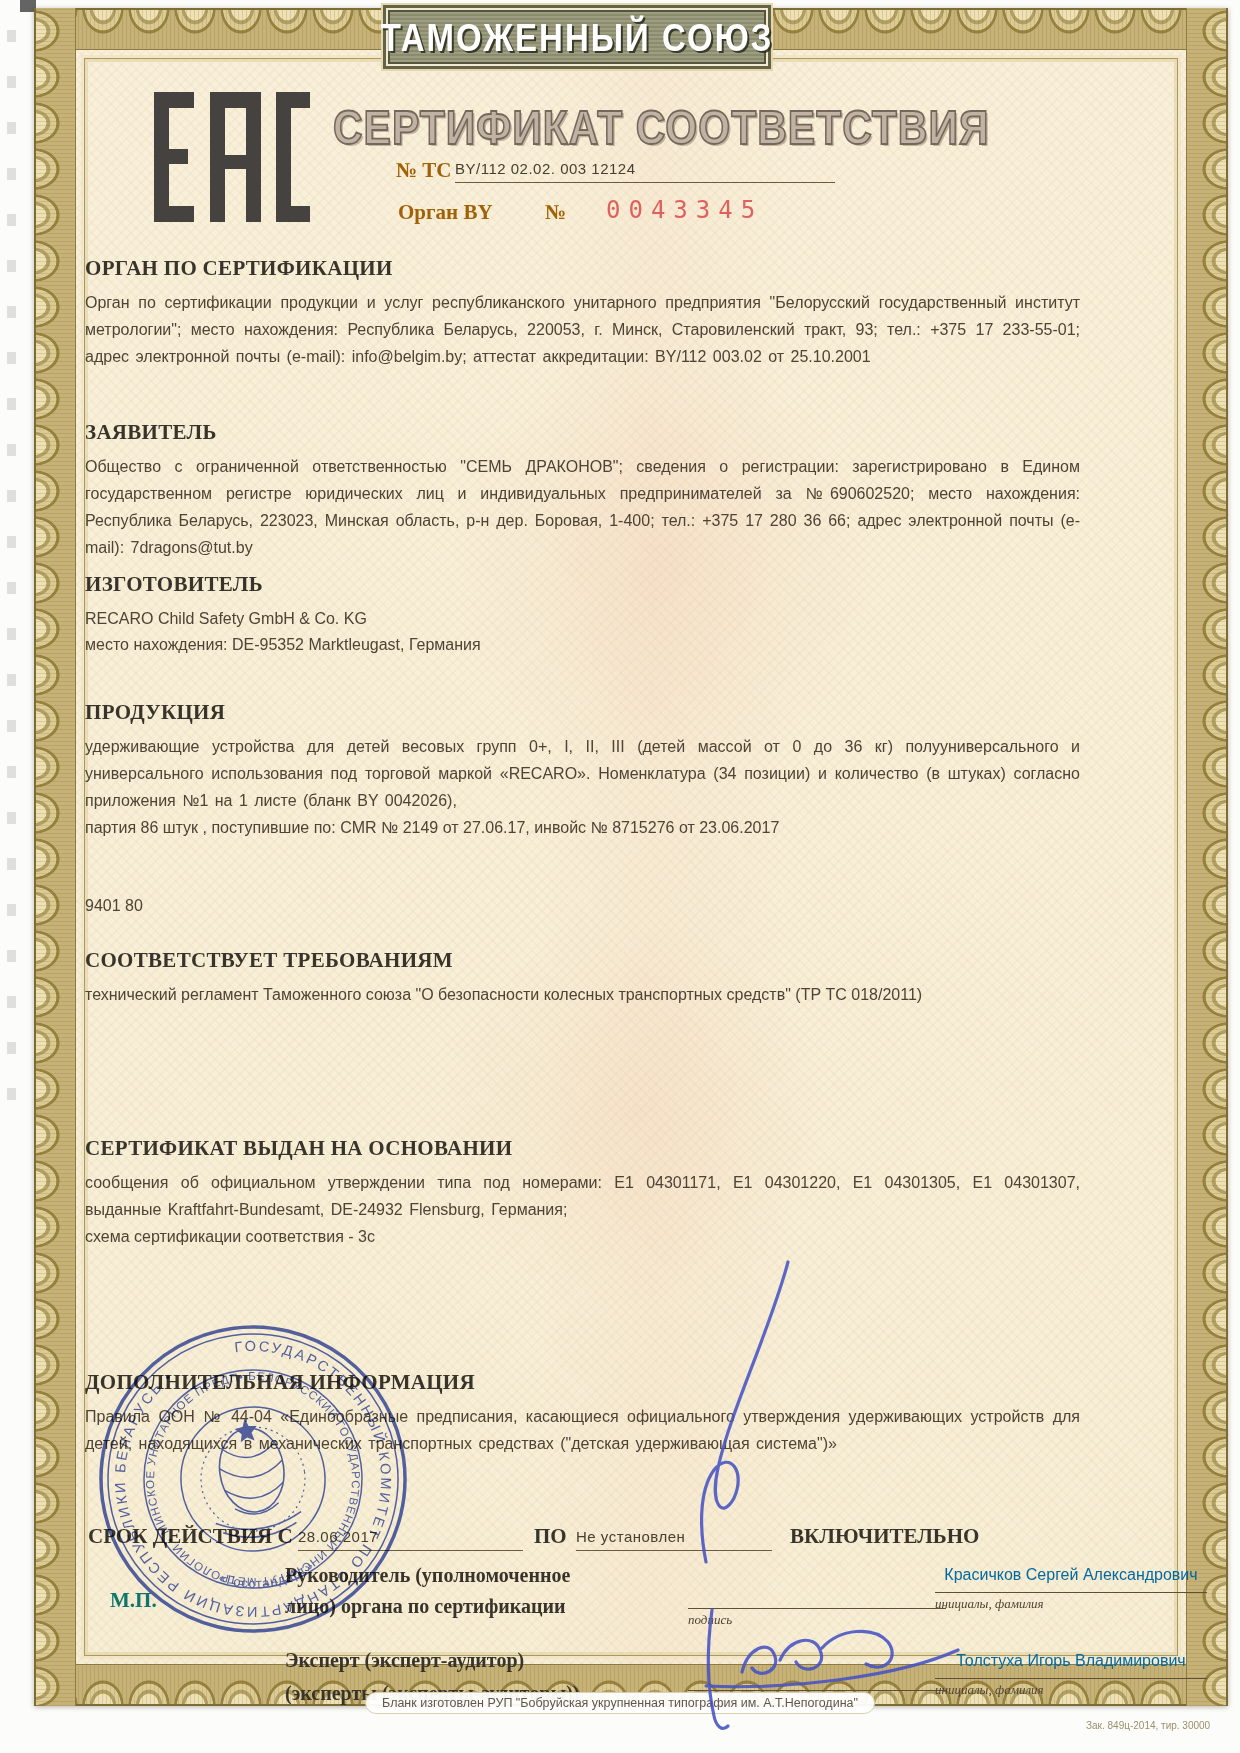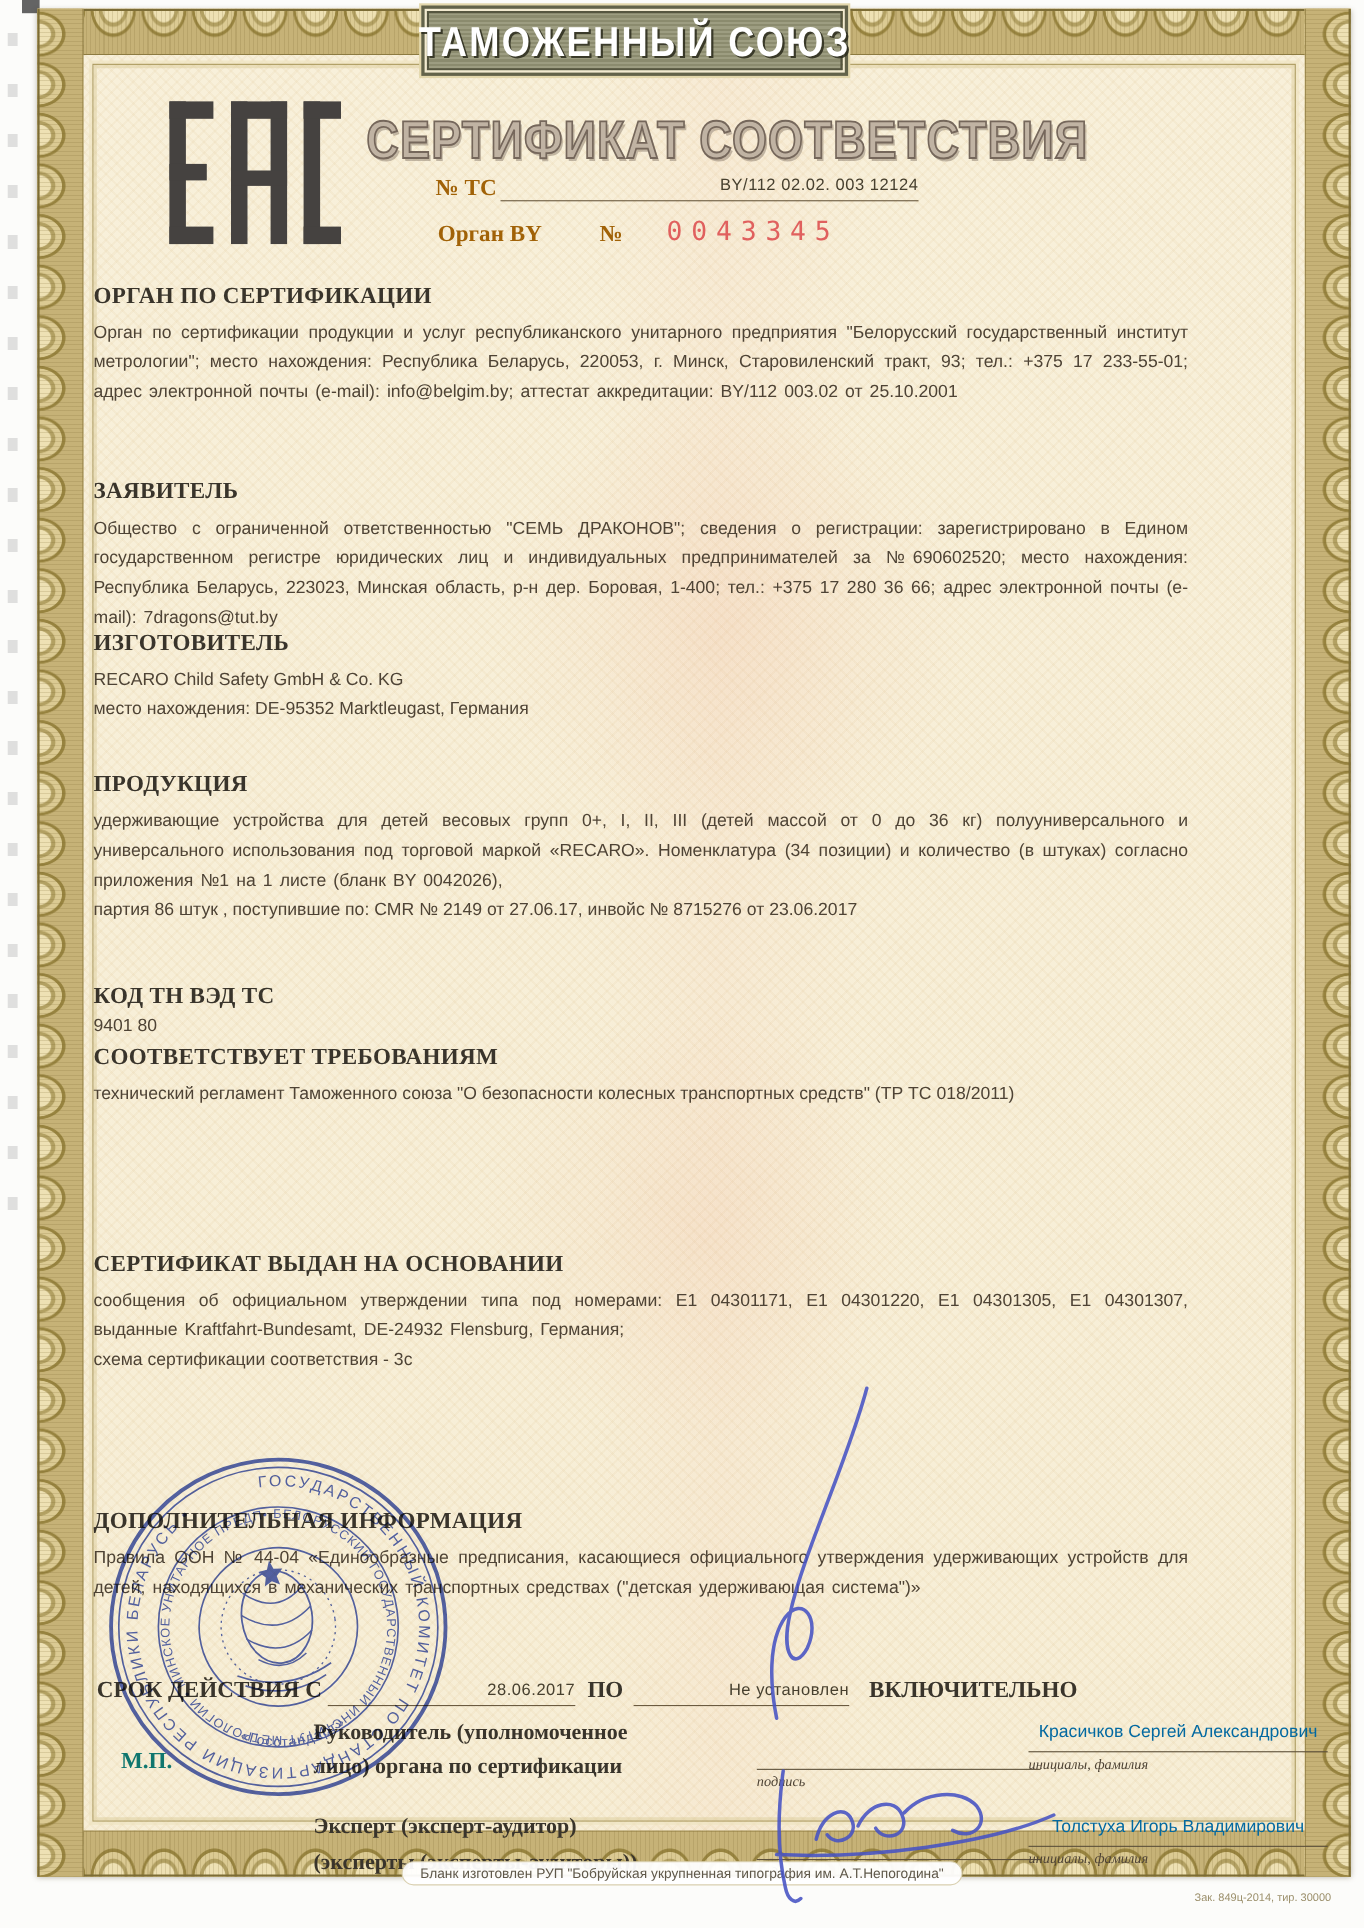--- a/index.html
+++ b/index.html
@@ -47,21 +47,21 @@
     background:repeating-linear-gradient(180deg,#8b8b6e 0 2px,#9d9d81 2px 4px);
     box-shadow:0 0 0 2px #f2ead0,0 0 0 5px #63634a,0 0 0 7px #e3d7ab,inset 0 0 0 2px #55553f;}
   .plaque span{font:700 33px/1 "Liberation Sans",sans-serif;color:#fff;letter-spacing:2px;
     text-shadow:2px 2px 0 rgba(42,42,28,.85);transform:scaleY(1.15);white-space:nowrap;}
   .eac{position:absolute;left:148px;top:92px;}
   .title{position:absolute;left:333px;top:100px;font-family:"Liberation Sans",sans-serif;font-weight:700;
     font-size:41px;letter-spacing:1px;color:#c0b3a3;-webkit-text-stroke:1.5px #75675b;
     text-shadow:2px 2px 0 rgba(104,90,76,.38);transform:scaleY(1.18);transform-origin:top left;white-space:nowrap;}
   .lbl-serif{font-family:"Liberation Serif",serif;font-weight:700;color:#a16207;}
   .no-tc-label{position:absolute;left:396px;top:158px;font-size:21px;}
-  .uline{position:absolute;border-bottom:1.6px solid #6b5b40;display:flex;align-items:flex-end;justify-content:flex-end;}
+  .uline{position:absolute;border-bottom:1.6px solid #6b5b40;display:flex;align-items:flex-end;justify-content:flex-start;}
   .uline .val{font-size:15px;color:#47402f;padding-bottom:5px;letter-spacing:.5px;}
   .uline1{left:455px;top:136px;width:380px;height:46px;}
   .seria-label{position:absolute;left:398px;top:200px;font-size:21px;}
   .seria-no{position:absolute;left:545px;top:200px;font-size:21px;}
   .serial{position:absolute;left:606px;top:196px;font-family:"DejaVu Sans Mono",monospace;
     font-size:24px;color:#e0605e;letter-spacing:8px;}
 
   
   .section{position:absolute;left:85px;width:995px;}
   .h{font-family:"Liberation Serif",serif;font-weight:700;font-size:21px;color:#39342b;letter-spacing:.3px;margin:0 0 9px 0;}
@@ -138,39 +138,38 @@
 
   <div class="lbl-serif seria-label">Орган BY</div>
   <div class="lbl-serif seria-no">№</div>
   <div class="serial">0043345</div>
 
   <div class="section" style="top:256px">
     <div class="h">ОРГАН ПО СЕРТИФИКАЦИИ</div>
     <div class="bodytxt">Орган по сертификации продукции и услуг республиканского унитарного предприятия "Белорусский государственный институт метрологии"; место нахождения: Республика Беларусь, 220053, г. Минск, Старовиленский тракт, 93;  тел.: +375 17 233-55-01; адрес электронной почты (e-mail): info@belgim.by;  аттестат аккредитации: BY/112 003.02 от 25.10.2001</div>
   </div>
 
-  <div class="section" style="top:434px">
+  <div class="section" style="top:420px">
     <div class="h">ЗАЯВИТЕЛЬ</div>
     <div class="bodytxt">Общество с ограниченной ответственностью "СЕМЬ ДРАКОНОВ"; сведения о регистрации: зарегистрировано в Едином государственном регистре юридических лиц и индивидуальных предпринимателей за №690602520;  место нахождения: Республика Беларусь, 223023, Минская область, р-н дер. Боровая, 1-400;  тел.: +375 17 280 36 66;  адрес электронной почты (e-mail): 7dragons@tut.by</div>
   </div>
 
   <div class="section" style="top:572px">
     <div class="h">ИЗГОТОВИТЕЛЬ</div>
     <div class="bodyline">RECARO Child Safety GmbH &amp; Co. KG</div>
     <div class="bodyline">место нахождения: DE-95352 Marktleugast, Германия</div>
   </div>
 
   <div class="section" style="top:700px">
     <div class="h">ПРОДУКЦИЯ</div>
     <div class="bodytxt">удерживающие устройства для детей весовых групп 0+, I, II, III (детей массой от 0 до 36 кг) полууниверсального и универсального использования под торговой маркой «RECARO». Номенклатура (34 позиции) и количество (в штуках) согласно приложения №1 на 1 листе (бланк BY 0042026),</div>
     <div class="bodyline">партия 86 штук , поступившие по: CMR № 2149 от 27.06.17, инвойс № 8715276 от 23.06.2017</div>
   </div>
 
   <div class="section tight" style="top:893px">
-    <div class="h" style="margin-bottom:2px">КОД ТН ВЭД ТС</div>
     <div class="bodyline">9401 80</div>
   </div>
 
   <div class="section" style="top:948px">
     <div class="h">СООТВЕТСТВУЕТ ТРЕБОВАНИЯМ</div>
     <div class="bodyline">технический регламент Таможенного союза "О безопасности колесных транспортных средств" (ТР ТС 018/2011)</div>
   </div>
 
   <div class="section" style="top:1136px">
     <div class="h">СЕРТИФИКАТ ВЫДАН НА ОСНОВАНИИ</div>

